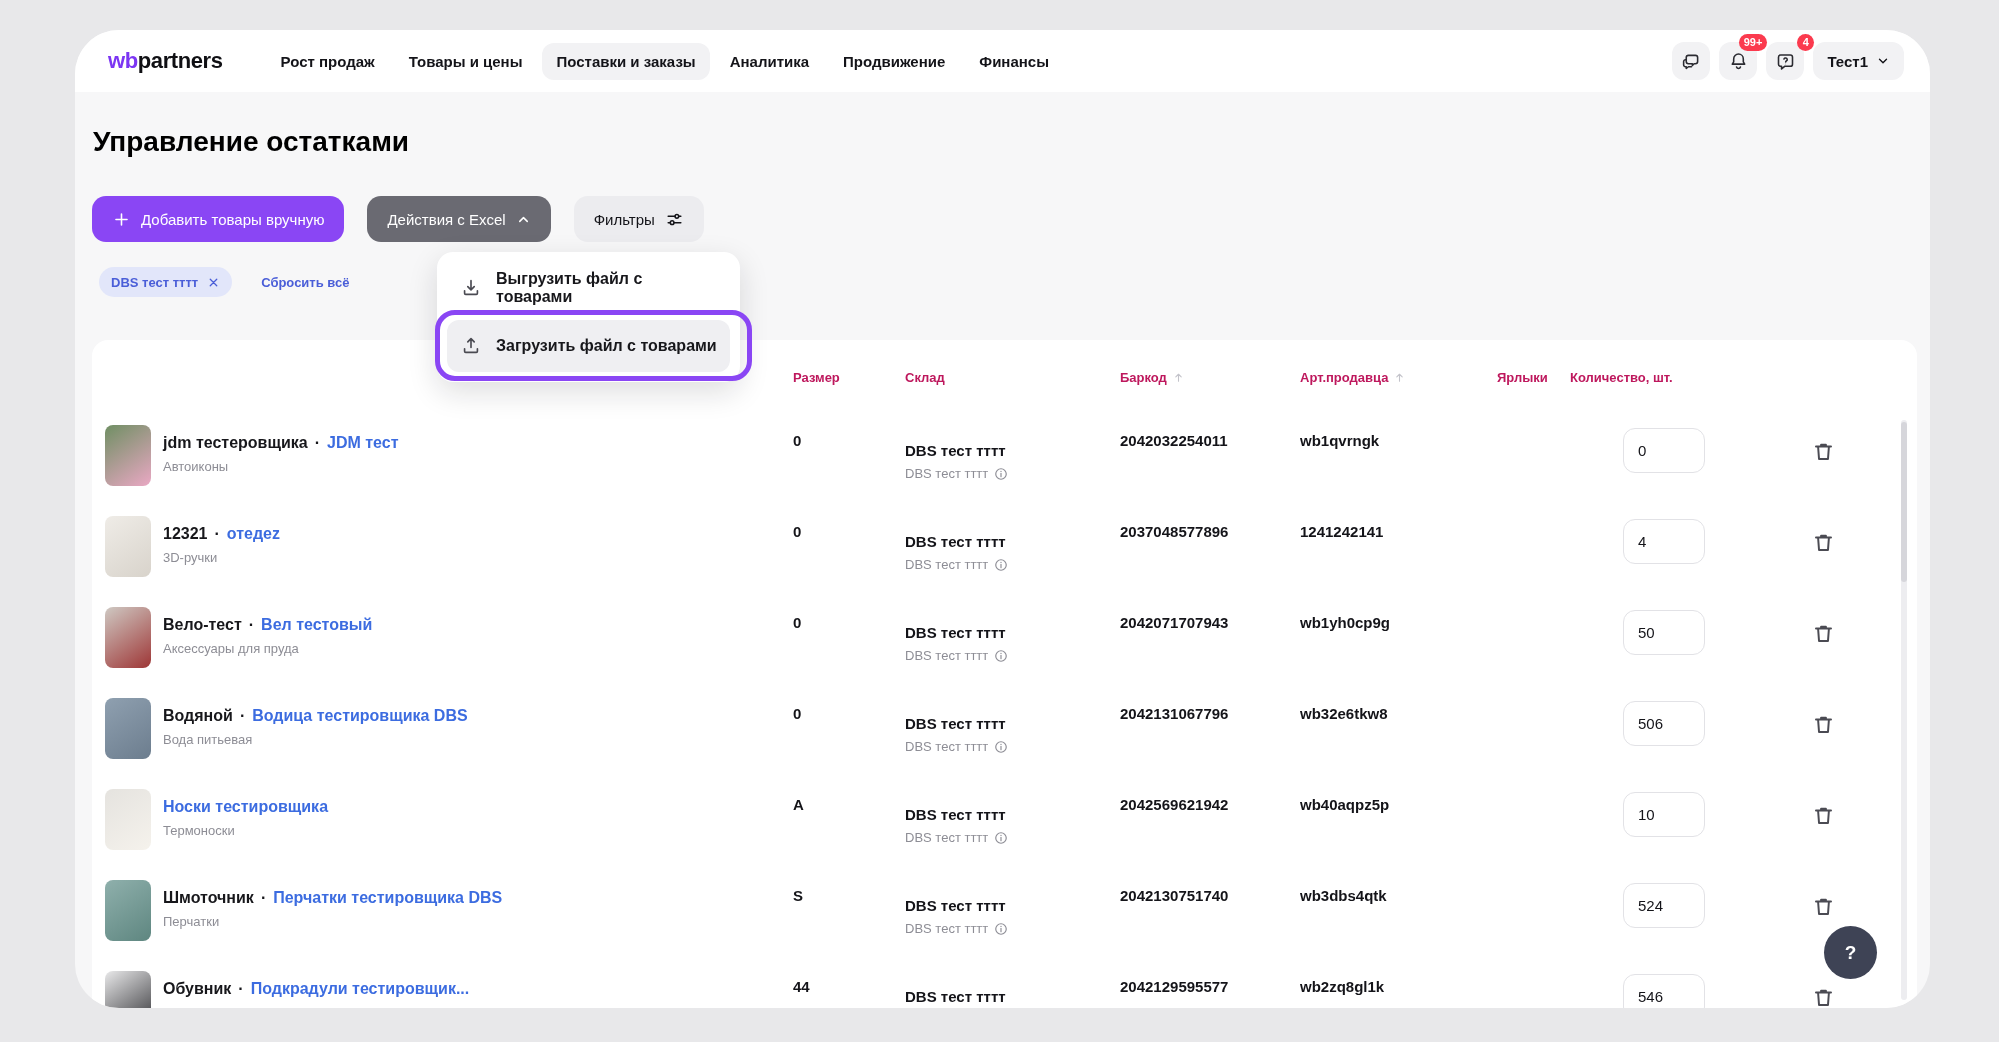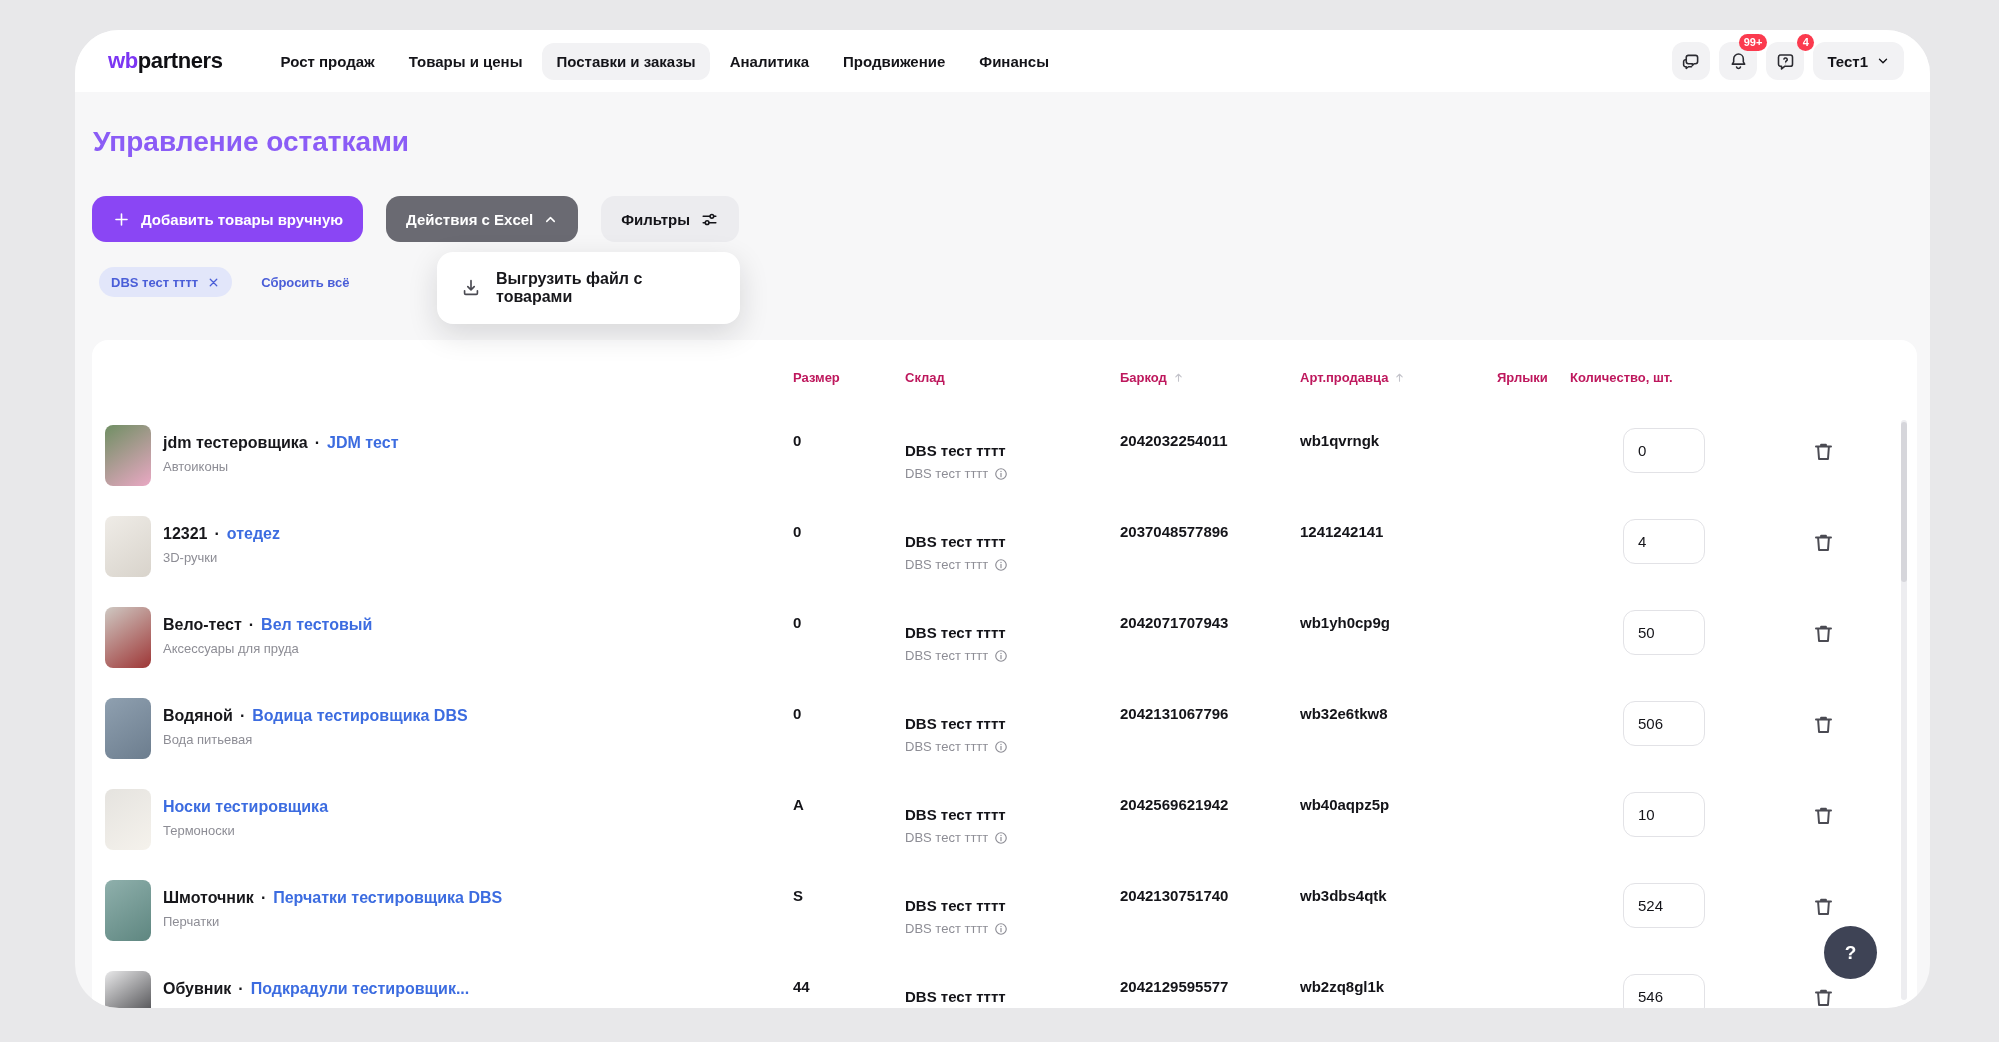--- a/index.html
+++ b/index.html
@@ -14,23 +14,23 @@
   .logo .pt { color:#101014; }
   .nav { display:flex; align-items:center; gap:6px; margin-left:44px; }
   .nav-item { font-size:15px; font-weight:700; color:#141419; padding:10px 14px; border-radius:12px; cursor:pointer; white-space:nowrap; }
   .nav-item.active { background:#f2f2f4; }
   .hdr-right { margin-left:auto; display:flex; align-items:center; gap:9px; }
   .icon-btn { width:38px; height:38px; border-radius:12px; background:#f2f2f4; display:flex; align-items:center; justify-content:center; position:relative; border:none; cursor:pointer; color:#2b2b31; }
   .badge { position:absolute; top:-8px; right:-10px; background:#fb3a4e; color:#fff; font-size:11px; font-weight:700; line-height:1; border-radius:9px; padding:3px 5px; min-width:17px; text-align:center; }
   .acct { height:38px; border-radius:12px; background:#f2f2f4; border:none; padding:0 14px; font-size:15px; font-weight:700; display:flex; align-items:center; gap:8px; cursor:pointer; color:#141419; font-family:inherit; }
 
   
-  .title { position:absolute; left:18px; top:96px; font-size:28px; font-weight:700; color:#8b5cf6; }
+  .title { position:absolute; left:18px; top:96px; font-size:28px; font-weight:700; color:#000000; }
   .actions { position:absolute; left:17px; top:166px; display:flex; gap:23px; }
-  .btn { height:46px; border:none; border-radius:14px; padding:0 20px; font-size:15px; font-weight:700; display:inline-flex; align-items:center; gap:10px; cursor:pointer; font-family:inherit; white-space:nowrap; }
+  .btn { height:46px; border:none; border-radius:14px; padding:0 20px; font-size:15px; font-weight:400; display:inline-flex; align-items:center; gap:10px; cursor:pointer; font-family:inherit; white-space:nowrap; }
   .btn-primary { background:#8a46f4; color:#fff; }
   .btn-dark { background:#6a6a72; color:#fff; }
   .btn-light { background:#ececef; color:#141419; }
   .chips { position:absolute; left:24px; top:237px; display:flex; align-items:center; gap:29px; }
   .chip { background:#e2e6fa; color:#4a5ed8; height:30px; border-radius:15px; padding:0 12px; font-size:13px; font-weight:700; display:inline-flex; align-items:center; gap:9px; cursor:pointer; }
   .chip svg { cursor:pointer; }
   .link-reset { color:#4a5ed8; font-size:13px; font-weight:700; cursor:pointer; background:none; border:none; font-family:inherit; }
 
   
   .menu { position:absolute; left:362px; top:222px; width:303px; background:#fff; border-radius:16px; box-shadow:0 10px 30px rgba(20,20,30,0.14); padding:10px; z-index:30; }
@@ -165,20 +165,29 @@
         <div class="menu-item">
 
           <svg width="22" height="22" viewBox="0 0 24 24" fill="none" stroke="currentColor" stroke-width="1.8" stroke-linecap="round" stroke-linejoin="round">
             <path d="M12 4v9.5M8.5 10.5l3.5 3.5 3.5-3.5"></path>
             <path d="M5 15v2.8A1.2 1.2 0 0 0 6.2 19h11.6a1.2 1.2 0 0 0 1.2-1.2V15"></path>
           </svg>
 
           <span>Выгрузить файл с товарами</span>
         </div>
 
+        <div class="menu-item highlighted">
+          <span class="ring"></span>
+
+          <svg width="22" height="22" viewBox="0 0 24 24" fill="none" stroke="currentColor" stroke-width="1.8" stroke-linecap="round" stroke-linejoin="round">
+            <path d="M12 13.5V4M8.5 7.5L12 4l3.5 3.5"></path>
+            <path d="M5 15v2.8A1.2 1.2 0 0 0 6.2 19h11.6a1.2 1.2 0 0 0 1.2-1.2V15"></path>
+          </svg>
+          <span>Загрузить файл с товарами</span>
+        </div>
 
     </div>
 
     <div class="card">
 
       <div class="col-h" style="left:701px">
           <span>Размер</span>
         </div>
       <div class="col-h" style="left:813px">
           <span>Склад</span>

